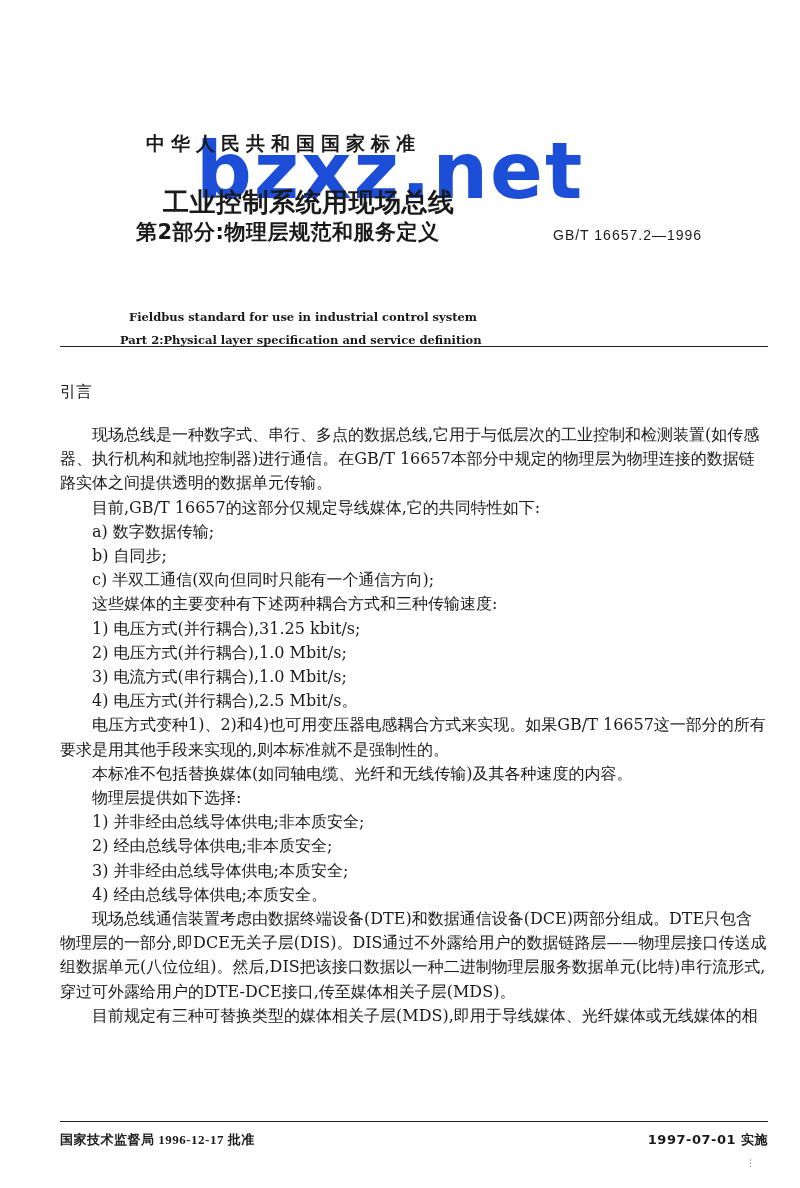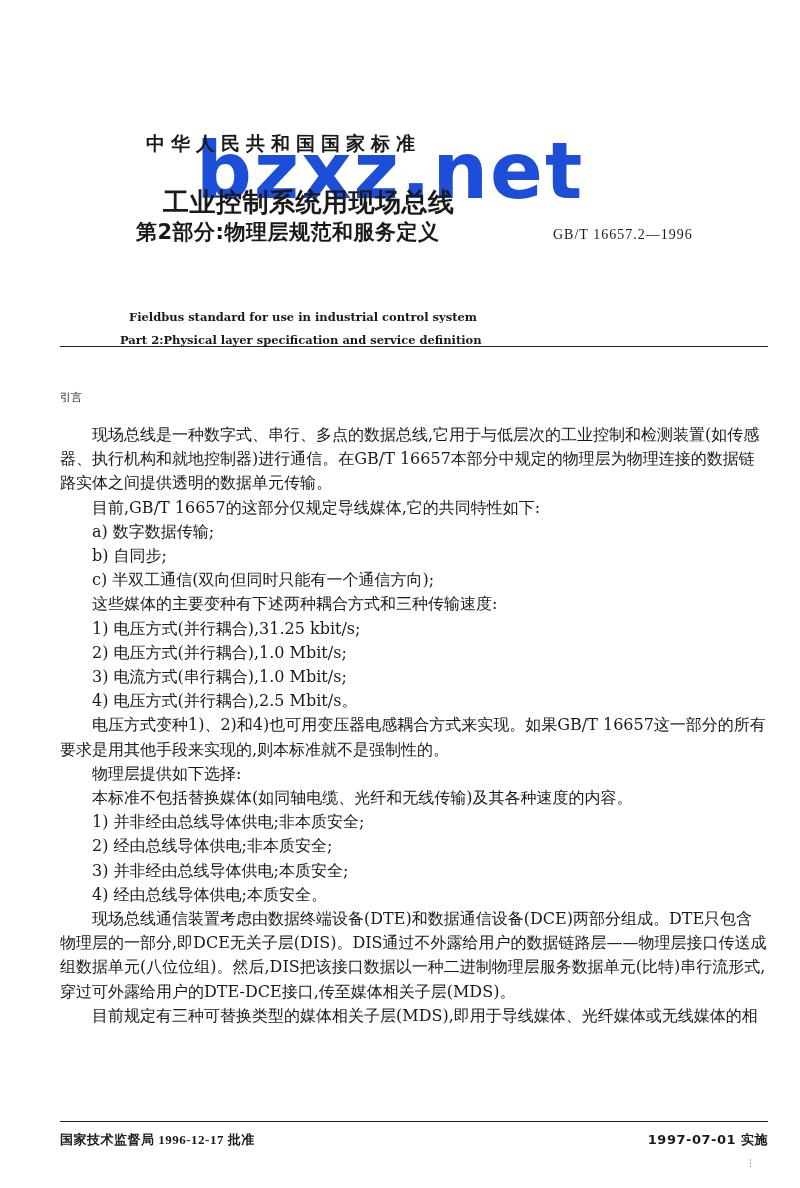--- a/index.html
+++ b/index.html
@@ -6,30 +6,30 @@
   body { width: 800px; height: 1188px; position: relative; overflow: hidden;
          font-family: "DejaVu Serif", serif; color: #1a1a1a; }
   .watermark { position: absolute; left: 196px; top: 132px; font-family: "DejaVu Sans", sans-serif;
                font-weight: bold; font-size: 78px; letter-spacing: 2px; color: #1d4ed8; z-index: 0; line-height: 1; }
   .std-nation { position: absolute; left: 146px; top: 131px; font-family: "DejaVu Sans", sans-serif;
                 font-weight: bold; font-size: 19px; letter-spacing: 6px; z-index: 1; }
   .title-cn { position: absolute; left: 148px; font-family: "DejaVu Sans", sans-serif; font-weight: bold;
               z-index: 1; white-space: nowrap; }
   .title-cn.l1 { top: 185px; left: 163px; font-size: 26px; letter-spacing: 0.5px; }
   .title-cn.l2 { top: 218px; left: 136px; font-size: 21px; letter-spacing: 0.5px; }
-  .std-code { position: absolute; left: 553px; top: 227px; font-family: Liberation Serif, serif;
+  .std-code { position: absolute; left: 553px; top: 227px; font-family: Liberation Sans, sans-serif;
               font-size: 14px; letter-spacing: 1px; z-index: 1; }
   .title-en { position: absolute; left: 129px; font-family: "DejaVu Serif", serif; font-weight: bold;
               font-size: 11.5px; z-index: 1; white-space: nowrap; margin-top: 44px; }
   .title-en.l1 { top: 266px; }
   .title-en.l2 { top: 289px; left: 120px; }
   .rule { position: absolute; left: 60px; width: 708px; height: 1px; background: #222; }
   .rule.top { top: 346px; }
   .rule.bottom { top: 1121px; }
-  .section-head { position: absolute; left: 60px; top: 390px; font-size: 11px; }
+  .section-head { position: absolute; left: 60px; top: 382px; font-size: 16px; }
   .content { position: absolute; left: 60px; top: 423px; width: 708px; font-size: 16px; line-height: 24.2px; }
   .content p { margin: 0; }
   .indent { text-indent: 2em; }
   .item { padding-left: 2em; }
   .footer-left { position: absolute; left: 60px; top: 1131px; font-family: Liberation Serif, serif;
                  font-weight: bold; font-size: 13px; letter-spacing: 0.5px; }
   .footer-right { position: absolute; right: 32px; top: 1131px; font-family: "DejaVu Sans", sans-serif;
                   font-weight: bold; font-size: 13px; letter-spacing: 0.5px; }
   .page-mark { position: absolute; left: 746px; top: 1158px; font-size: 9px; color: #666; }
 </style>
@@ -54,22 +54,22 @@
     <p class="indent">目前,GB/T 16657的这部分仅规定导线媒体,它的共同特性如下:</p>
     <p class="item">a) 数字数据传输;</p>
     <p class="item">b) 自同步;</p>
     <p class="item">c) 半双工通信(双向但同时只能有一个通信方向);</p>
     <p class="indent">这些媒体的主要变种有下述两种耦合方式和三种传输速度:</p>
     <p class="item">1) 电压方式(并行耦合),31.25 kbit/s;</p>
     <p class="item">2) 电压方式(并行耦合),1.0 Mbit/s;</p>
     <p class="item">3) 电流方式(串行耦合),1.0 Mbit/s;</p>
     <p class="item">4) 电压方式(并行耦合),2.5 Mbit/s。</p>
     <p class="indent">电压方式变种1)、2)和4)也可用变压器电感耦合方式来实现。如果GB/T 16657这一部分的所有要求是用其他手段来实现的,则本标准就不是强制性的。</p>
+    <p class="indent">本标准不包括替换媒体(如同轴电缆、光纤和无线传输)及其各种速度的内容。</p>
     <p class="indent">物理层提供如下选择:</p>
-    <p class="indent">本标准不包括替换媒体(如同轴电缆、光纤和无线传输)及其各种速度的内容。</p>
     <p class="item">1) 并非经由总线导体供电;非本质安全;</p>
     <p class="item">2) 经由总线导体供电;非本质安全;</p>
     <p class="item">3) 并非经由总线导体供电;本质安全;</p>
     <p class="item">4) 经由总线导体供电;本质安全。</p>
     <p class="indent">现场总线通信装置考虑由数据终端设备(DTE)和数据通信设备(DCE)两部分组成。DTE只包含物理层的一部分,即DCE无关子层(DIS)。DIS通过不外露给用户的数据链路层——物理层接口传送成组数据单元(八位位组)。然后,DIS把该接口数据以一种二进制物理层服务数据单元(比特)串行流形式,穿过可外露给用户的DTE-DCE接口,传至媒体相关子层(MDS)。</p>
     <p class="indent">目前规定有三种可替换类型的媒体相关子层(MDS),即用于导线媒体、光纤媒体或无线媒体的相</p>
   </div>
 
 <div class="rule bottom"></div>
 

